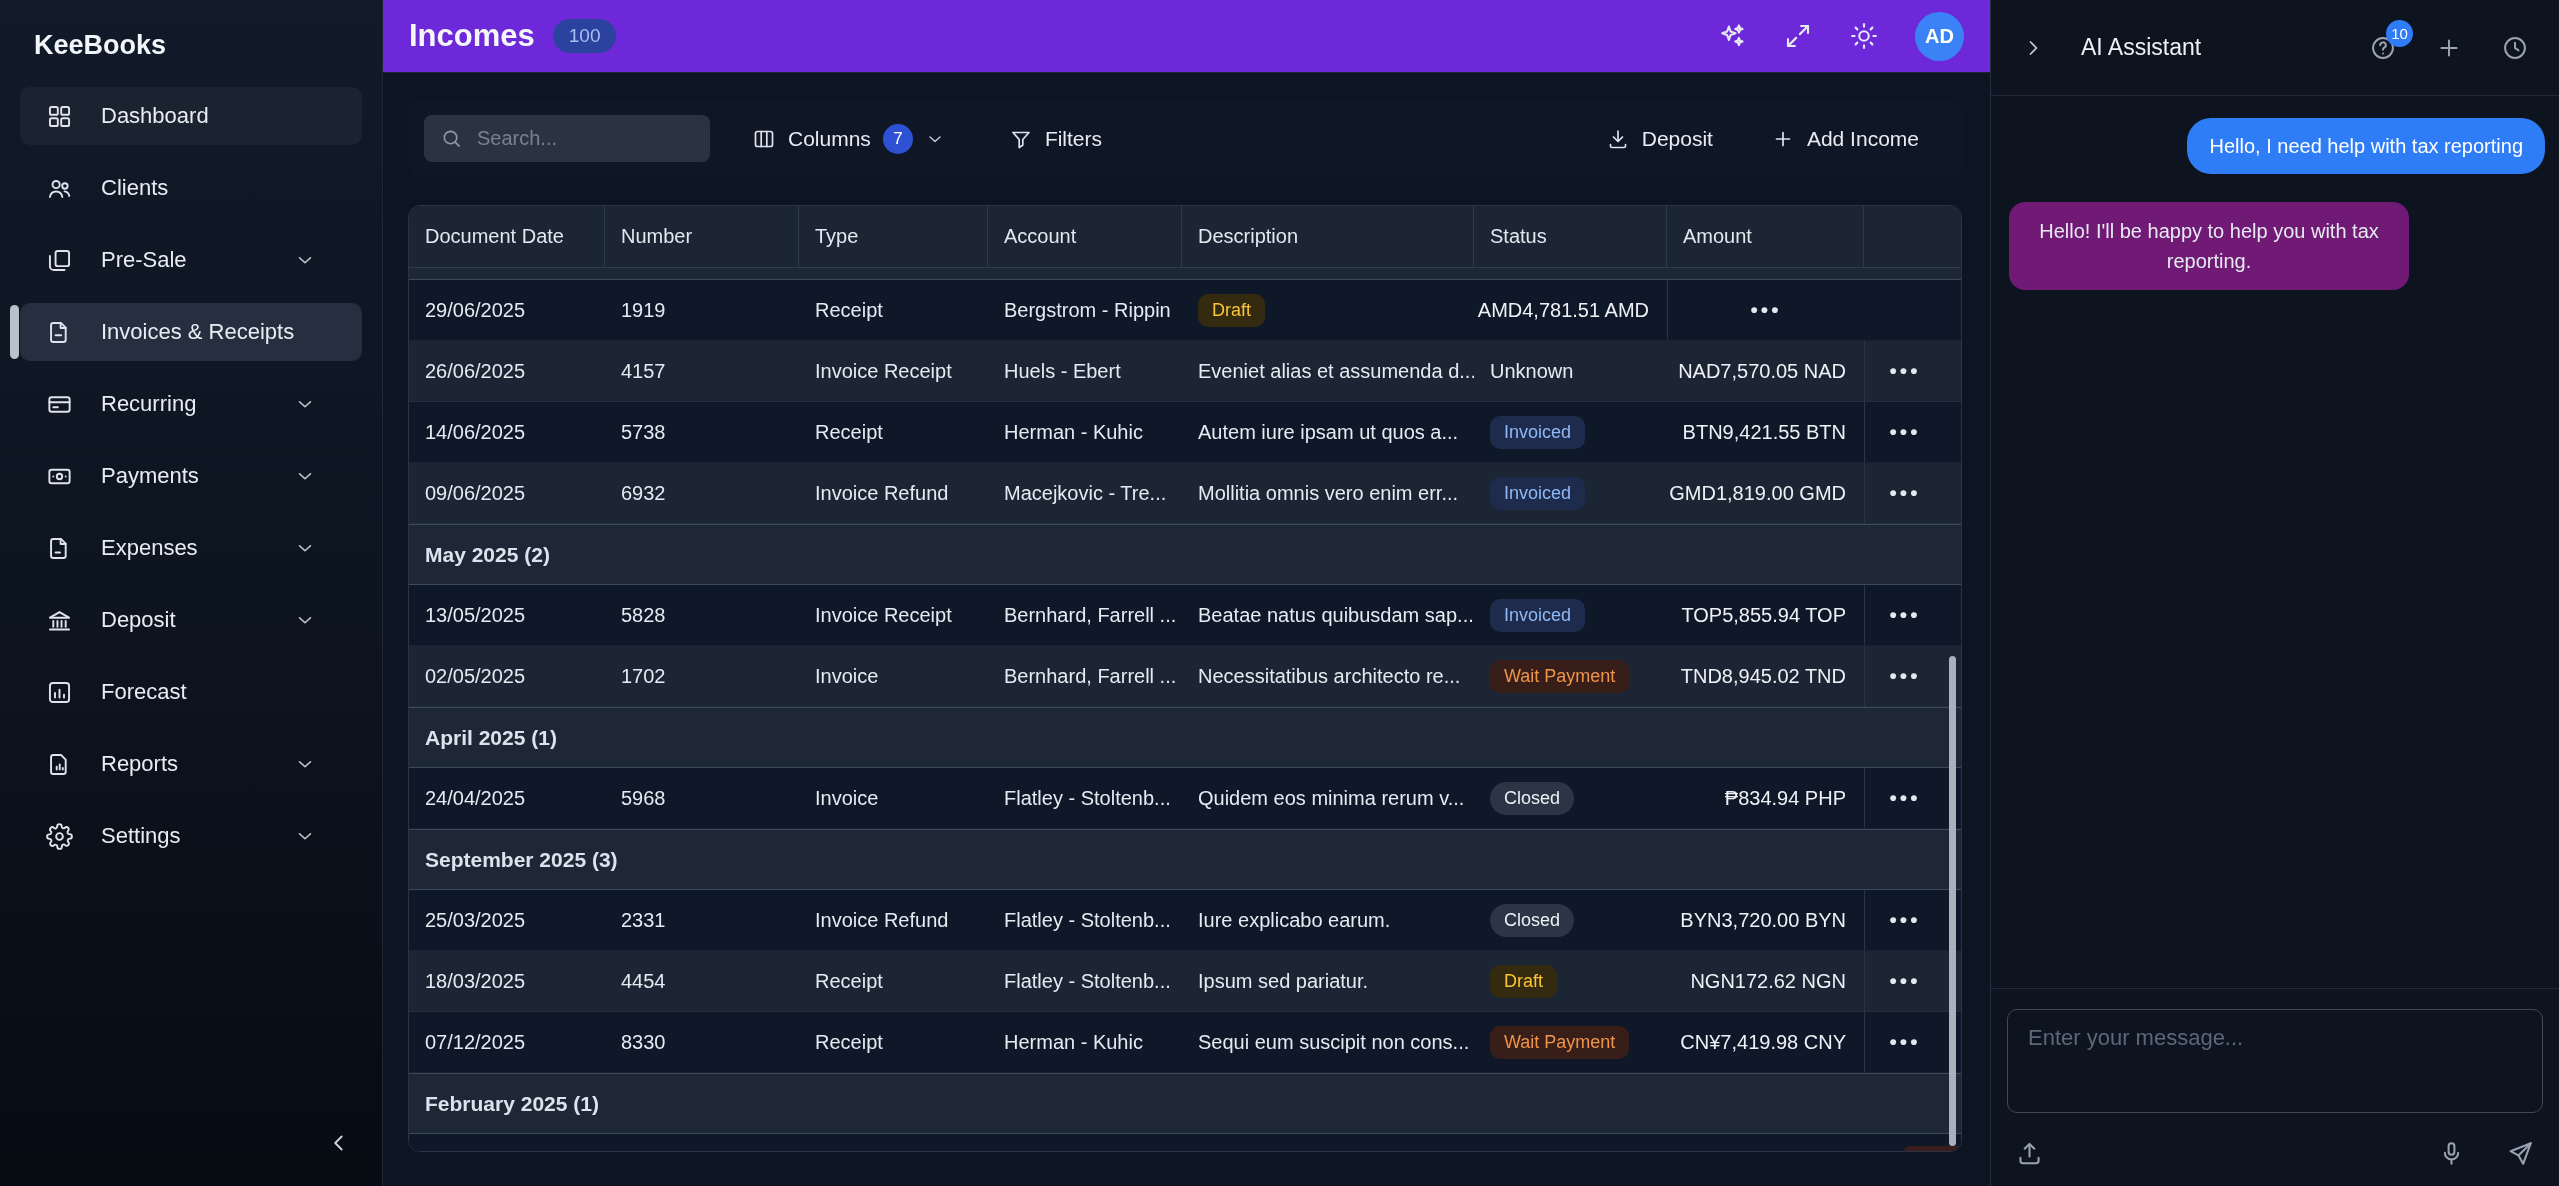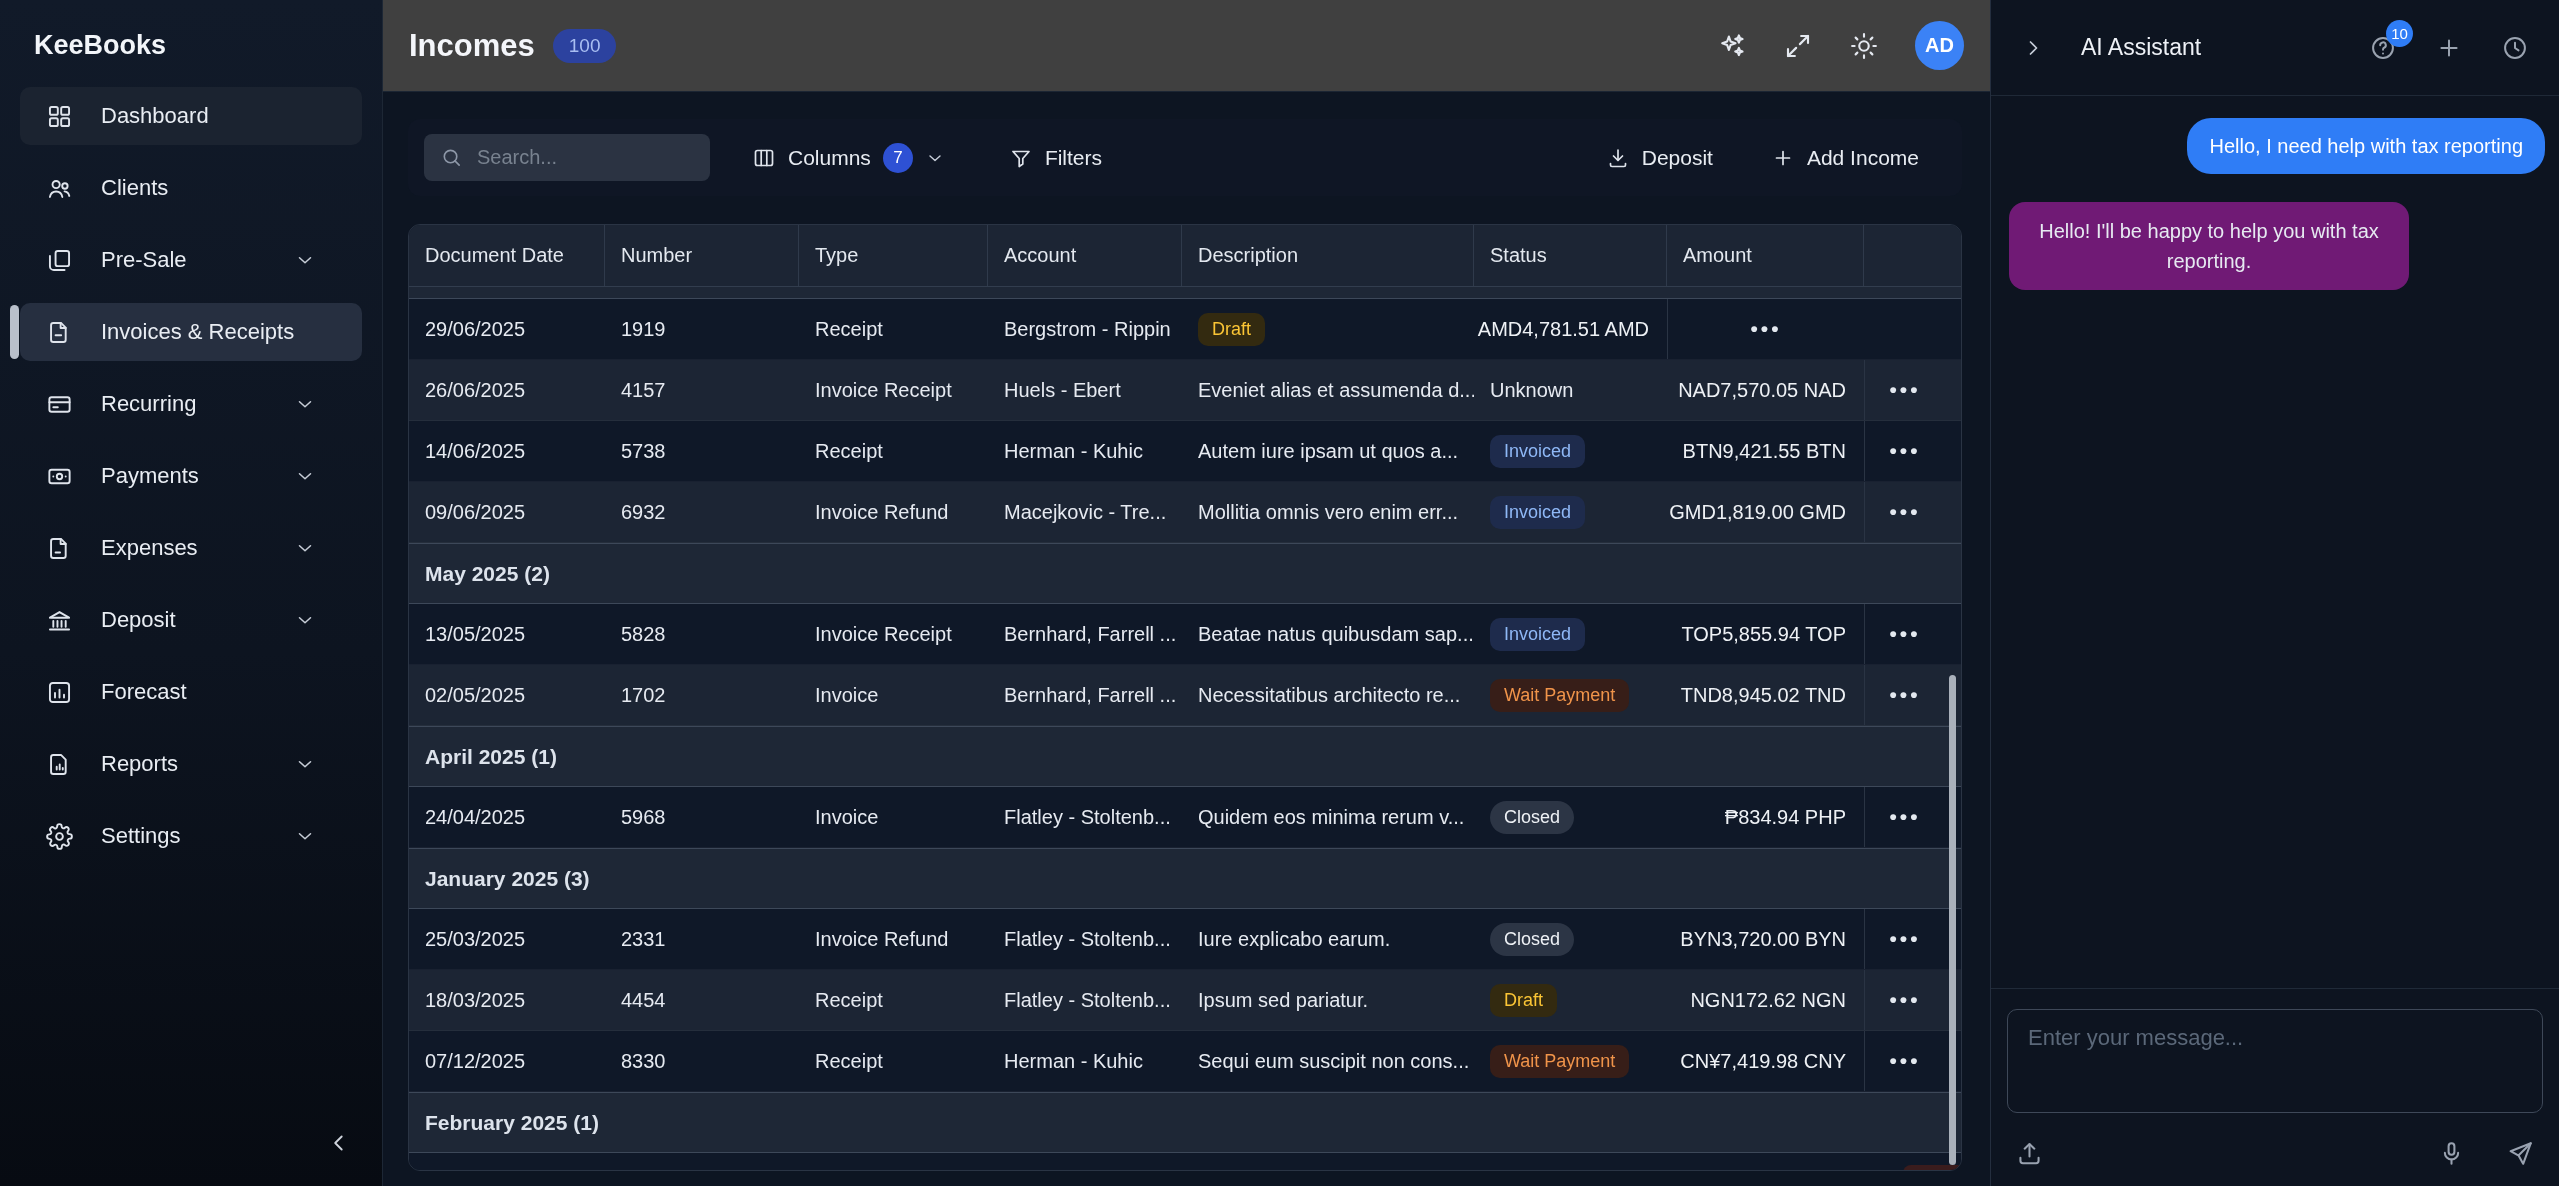--- a/index.html
+++ b/index.html
@@ -18,21 +18,21 @@
   .nav-item .icon { width:27px; height:27px; color:#dfe4ec; margin-right:28px; }
   .nav-item .chev { width:22px; height:22px; color:#c6ccd6; margin-left:auto; }
   .nav-item.subtle { background:#1b2330; }
   .nav-item.selected { background:#262f40; }
   .nav-item.selected::before { content:""; position:absolute; left:-10px; top:2px; bottom:2px;
     width:9px; border-radius:6px; background:#b9c0cb; }
   .collapse-btn { position:absolute; right:30px; bottom:30px; width:26px; height:26px; color:#cfd5dd; cursor:pointer; }
 
   
   .main { flex:1; display:flex; flex-direction:column; min-width:0; }
-  .topbar { height:92px; flex:none; background:#404040; border-bottom:1px solid #1b2533;
+  .topbar { height:73px; flex:none; background:#6d28d9; border-bottom:1px solid #1b2533;
     display:flex; align-items:center; padding:0 26px; }
   .page-title { font-size:31px; font-weight:bold; color:#f4f6fa; }
   .count-pill { margin-left:18px; background:#2c429f; color:#a9bef2; font-size:19px;
     padding:6px 16px; border-radius:999px; }
   .topbar-right { margin-left:auto; display:flex; align-items:center; gap:36px; }
   .tb-icon { width:30px; height:30px; color:#e5e9f0; cursor:pointer; }
   .avatar { width:49px; height:49px; border-radius:50%; background:#3b82f6; color:#fff;
     font-size:20px; font-weight:bold; display:flex; align-items:center; justify-content:center; cursor:pointer; }
 
   .content { flex:1; padding:27px 28px 0 25px; }
@@ -462,21 +462,21 @@
               <div class="td">Flatley - Stoltenb...</div>
               <div class="td">Quidem eos minima rerum v...</div>
               <div class="td">
                 <span class="badge closed">Closed</span>
               </div>
               <div class="td amount">₱834.94 PHP</div>
               <div class="td actions">
                 <span class="dots">•••</span>
               </div>
             </div>
-            <div class="group-row">January 2025 (3)</div>
+            <div class="group-row">September 2025 (3)</div>
             <div class="tgrid trow dark">
               <div class="td">25/03/2025</div>
               <div class="td">2331</div>
               <div class="td">Invoice Refund</div>
               <div class="td">Flatley - Stoltenb...</div>
               <div class="td">Iure explicabo earum.</div>
               <div class="td">
                 <span class="badge closed">Closed</span>
               </div>
               <div class="td amount">BYN3,720.00 BYN</div>

